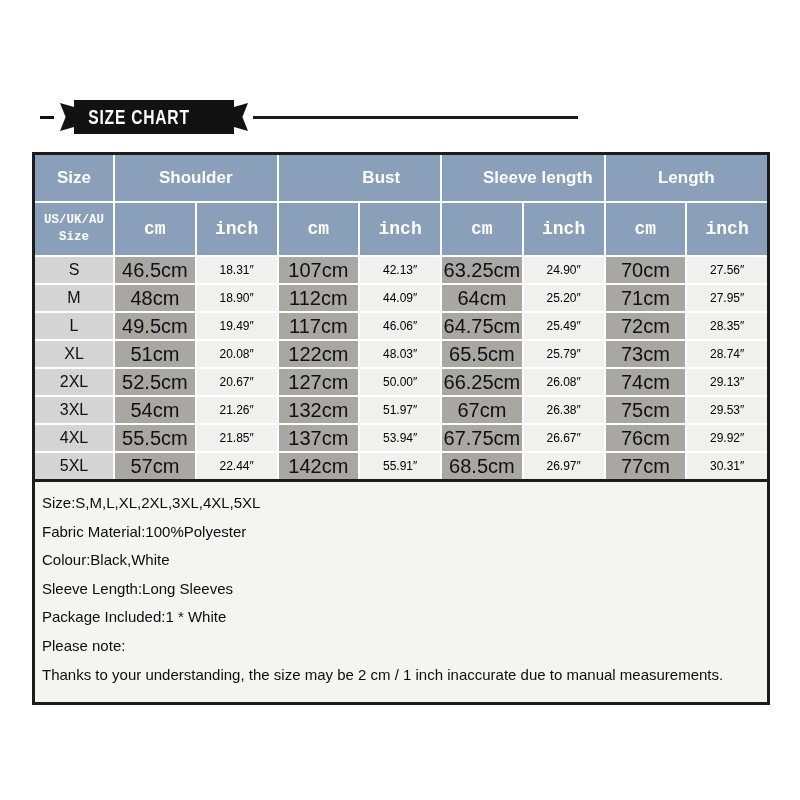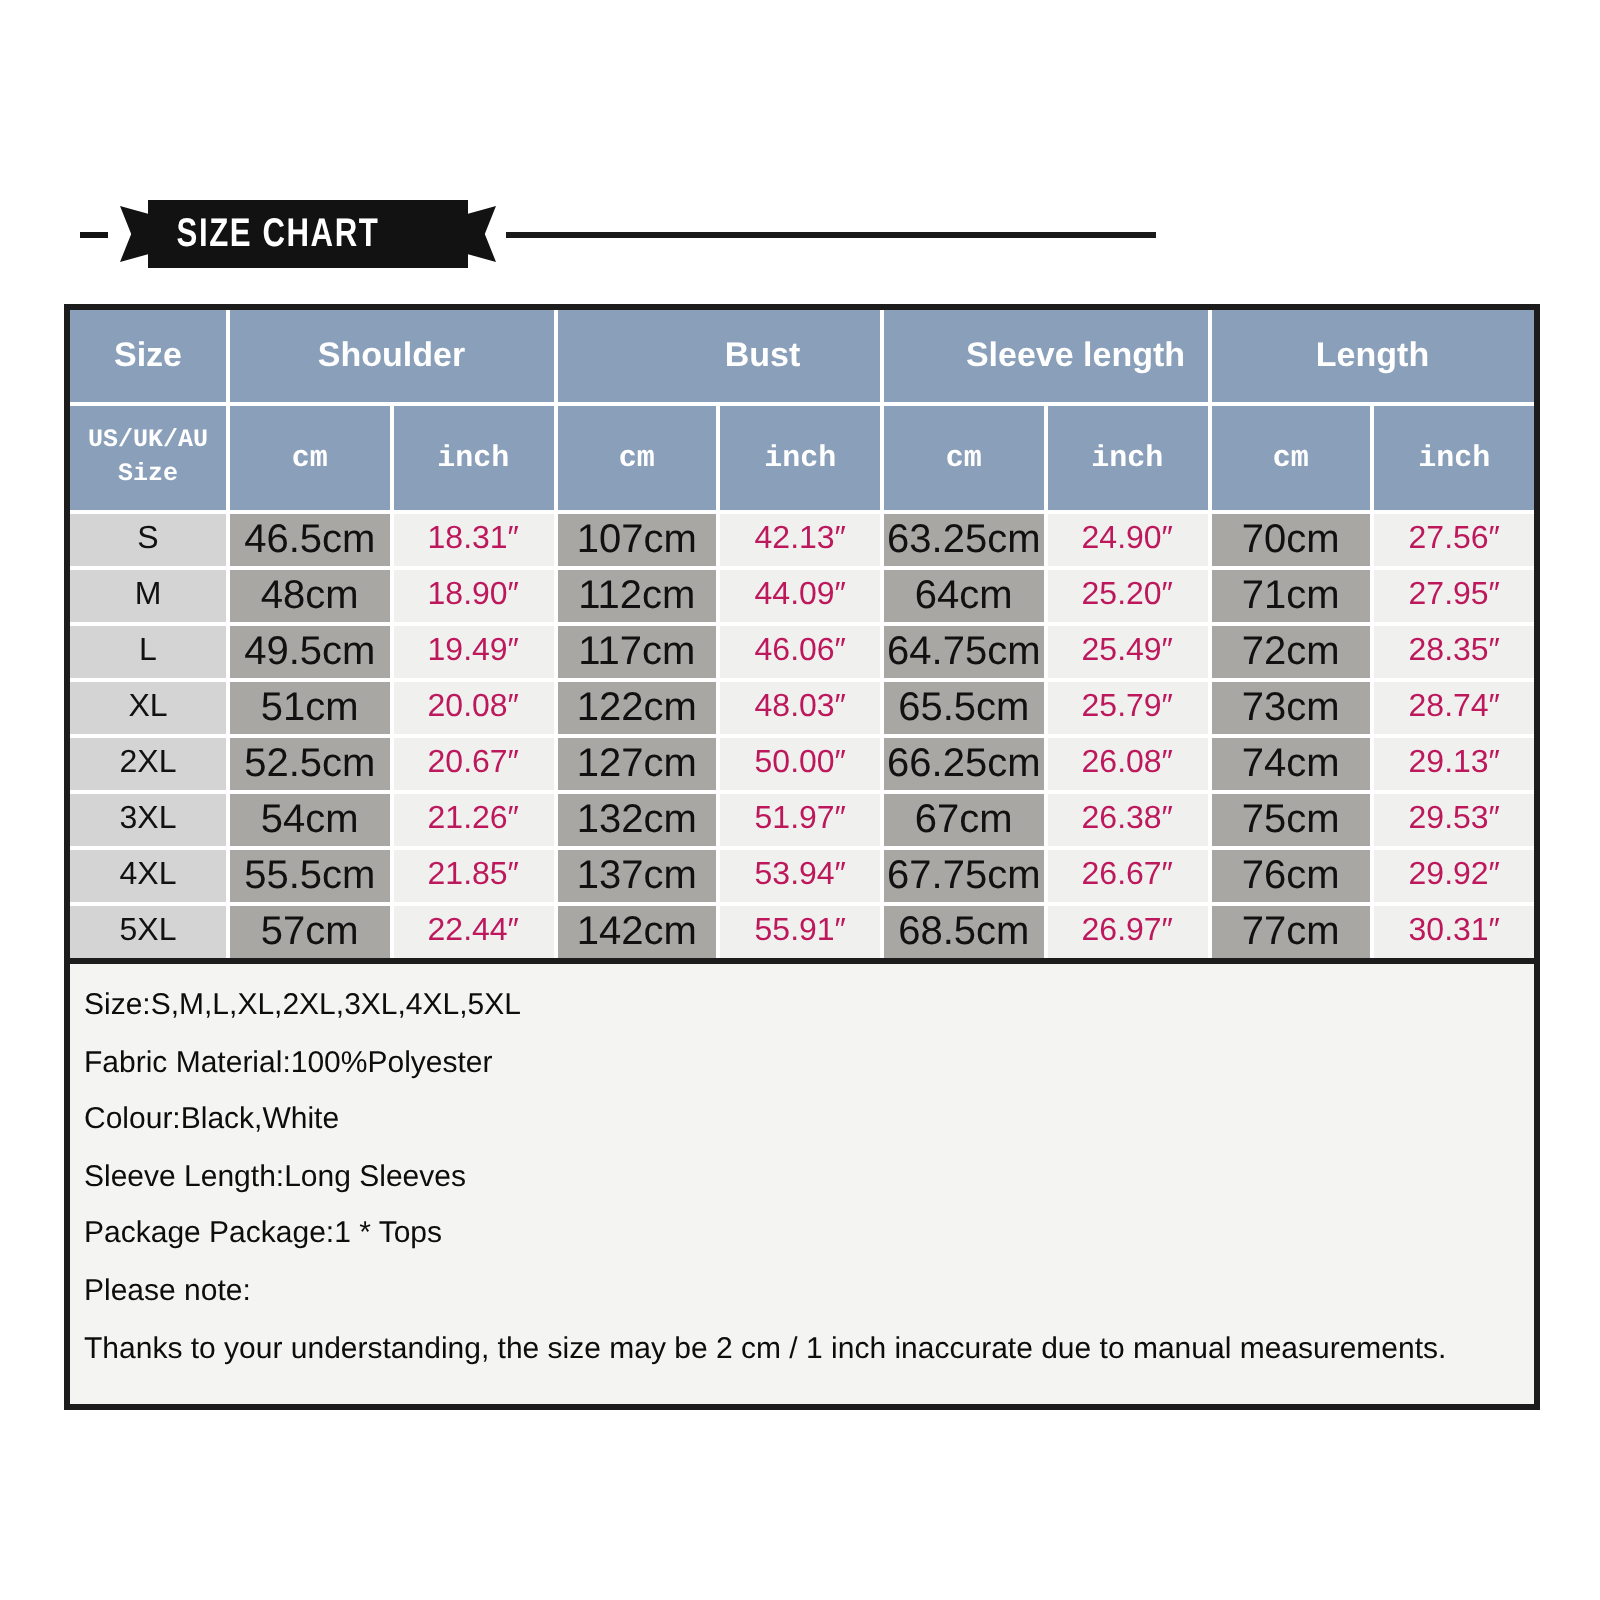--- a/index.html
+++ b/index.html
@@ -22,25 +22,25 @@
   
   .size-table{
     position:absolute;left:32px;top:152px;width:738px;box-sizing:border-box;
     border:3px solid var(--border-black);background:#ffffff;
     display:grid;grid-template-columns:78px repeat(8,1fr);
     grid-template-rows:46px 52px repeat(8,26px);gap:2px;
   }
   .cell{display:flex;align-items:center;justify-content:center;text-align:center;}
   .h1{background:var(--header-blue);color:#ffffff;font-weight:bold;font-size:17px;}
   .h2{background:var(--header-blue);color:#ffffff;font-weight:bold;
-      font-family:"Liberation Mono","DejaVu Sans Mono",monospace;font-size:15px;}
+      font-family:"Liberation Mono","DejaVu Sans Mono",monospace;font-size:18px;}
   .h2.size-sub{flex-direction:column;font-size:12.5px;line-height:1.35;align-items:center;}
   .c-size{background:var(--size-gray);color:#111;font-size:16px;}
   .c-cm{background:var(--cm-gray);color:#111;font-size:20px;}
-  .c-inch{background:var(--inch-light);color:#be185d;font-size:16px;}
+  .c-inch{background:var(--inch-light);color:#000000;font-size:12px;}
   
   .notes-box{
     position:absolute;left:32px;top:479px;width:738px;height:226px;box-sizing:border-box;
     border:3px solid var(--border-black);background:var(--notes-bg);
     padding:7px 8px 0 7px;color:#0d0d0d;
   }
   .notes-box .note-line{font-size:15px;line-height:28.6px;white-space:nowrap;}
 </style>
 </head>
 <body>
@@ -144,17 +144,17 @@
       <div class="cell c-inch">26.97″</div>
       <div class="cell c-cm">77cm</div>
       <div class="cell c-inch">30.31″</div>
     </div>
 
   <div class="notes-box">
       <div class="note-line">Size:S,M,L,XL,2XL,3XL,4XL,5XL</div>
       <div class="note-line">Fabric Material:100%Polyester</div>
       <div class="note-line">Colour:Black,White</div>
       <div class="note-line">Sleeve Length:Long Sleeves</div>
-      <div class="note-line">Package Package:1 * Tops</div>
+      <div class="note-line">Package Included:1 * White</div>
       <div class="note-line">Please note:</div>
       <div class="note-line">Thanks to your understanding, the size may be 2 cm / 1 inch inaccurate due to manual measurements.</div>
     </div>
 </div>
 
 </body></html>

